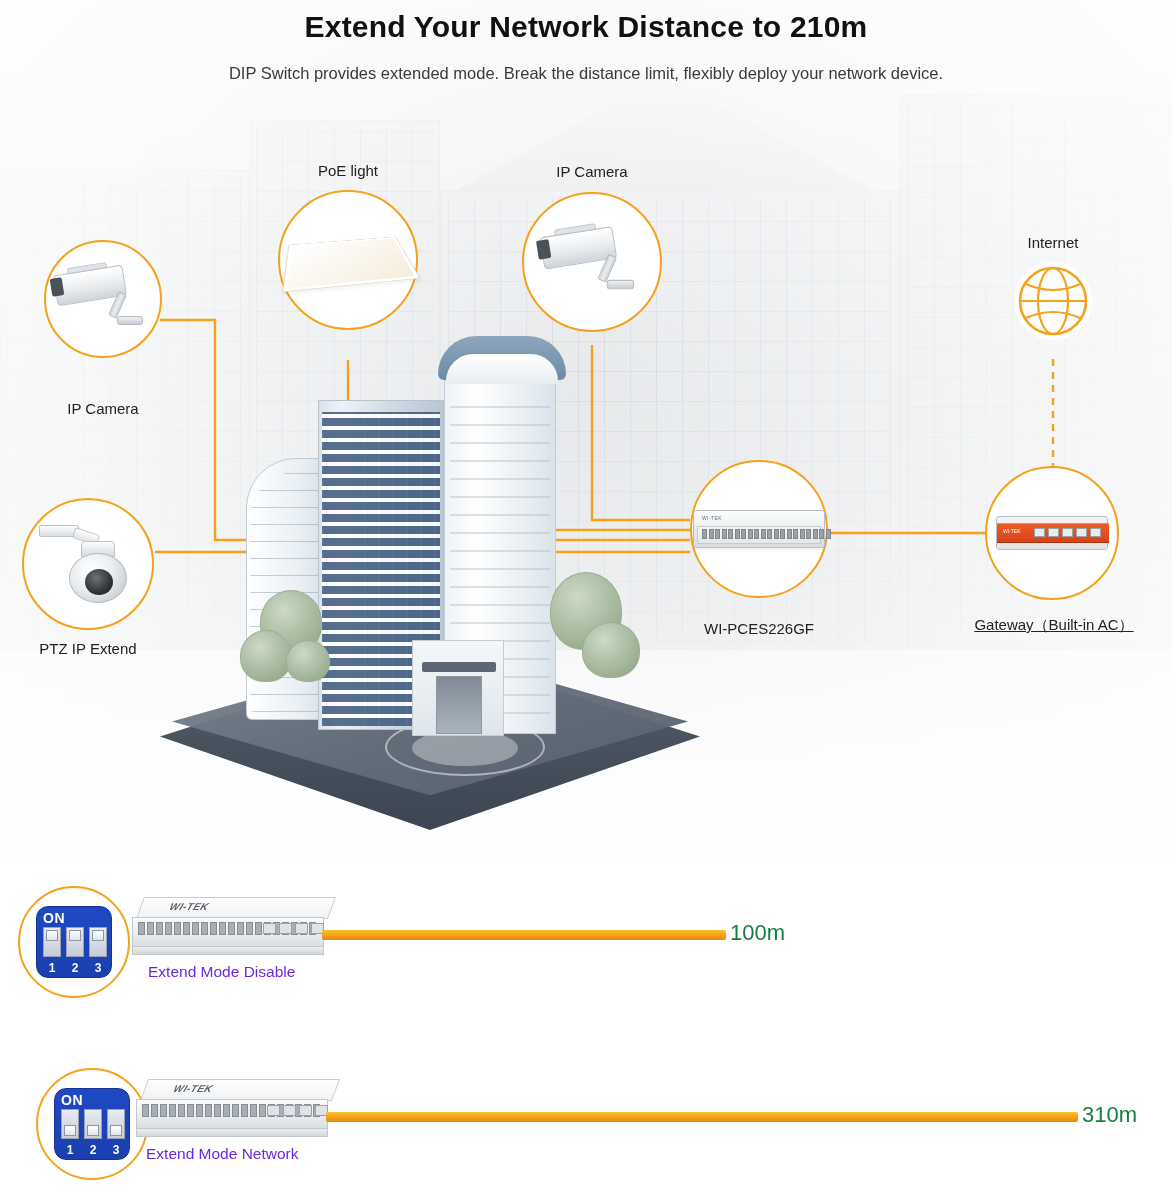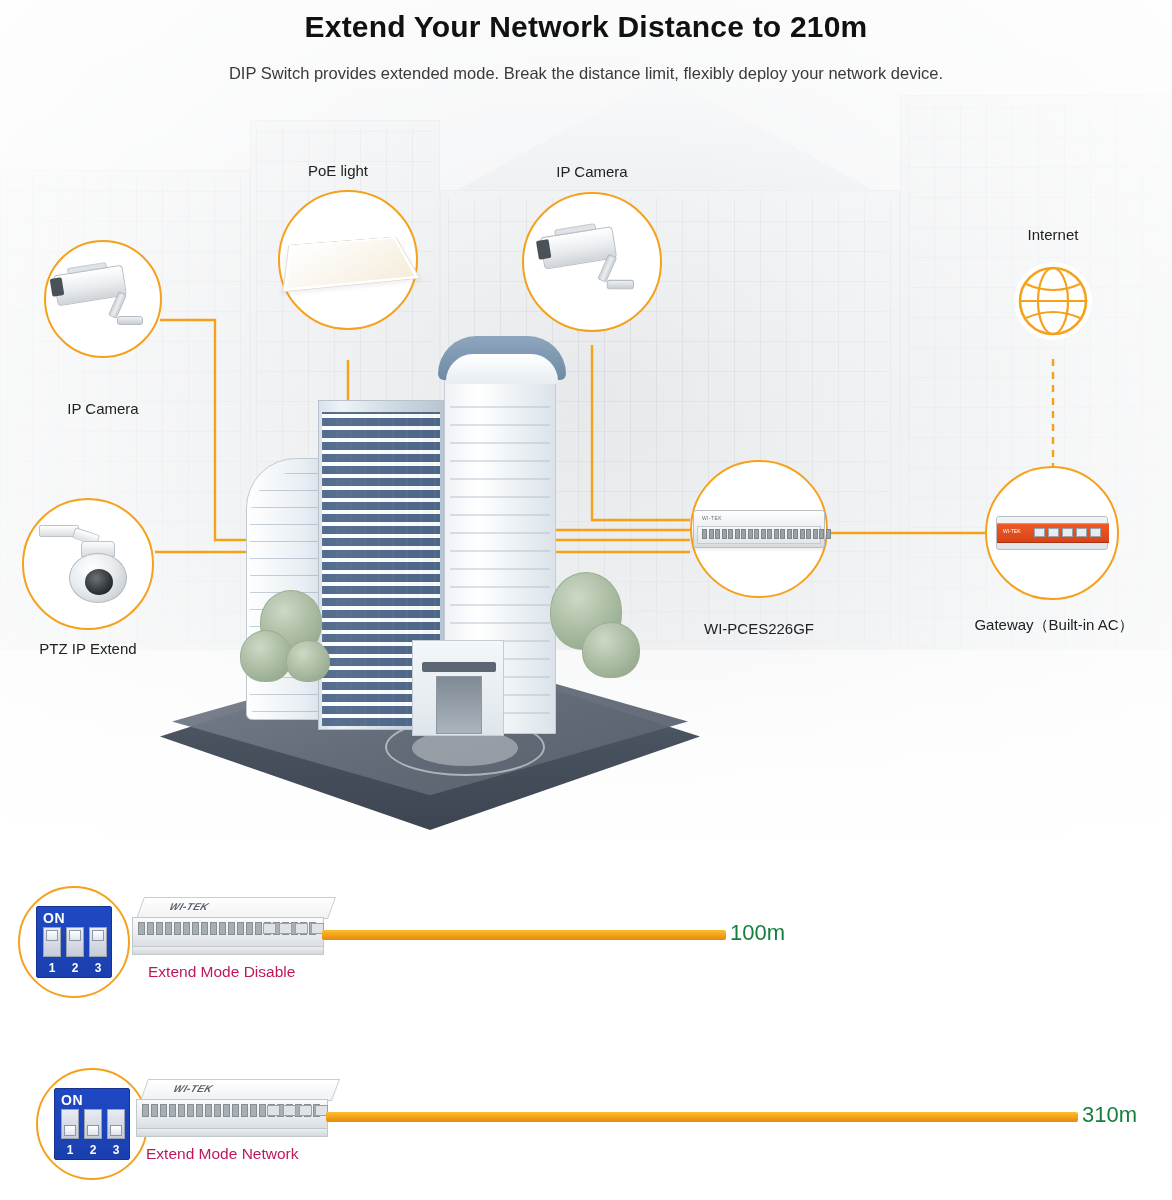--- a/index.html
+++ b/index.html
@@ -288,21 +288,21 @@
     position:absolute; width: 112px; height: 112px;
     border: 2px solid #F5A11B; border-radius: 50%;
     background: #ffffff;
     display:flex; align-items:center; justify-content:center;
   }
   .dip {
     width: 76px; height: 72px;
     background: linear-gradient(180deg,#1f49c4 0%, #1a3fae 100%);
     border: 1px solid #16348f;
     position: relative;
-    border-radius: 2px;
+    border-radius: 12px;
   }
   .dip .on {
     position:absolute; left: 6px; top: 3px;
     font-size: 14px; font-weight: bold; color:#ffffff; letter-spacing: 0.5px;
   }
   .dip .slots { position:absolute; left: 6px; top: 20px; display:flex; gap: 5px; }
   .dip .slot {
     width: 18px; height: 30px;
     background: linear-gradient(180deg,#e8ecf3,#c6ccd8);
     border: 1px solid #9aa2b2; position: relative;
@@ -348,21 +348,21 @@
 
   .cable {
     position:absolute; height: 10px;
     background: linear-gradient(180deg,#FBC02D 0%, #F5A11B 50%, #E08C0C 100%);
     border-radius: 2px;
   }
   .dist-label {
     position:absolute; font-size: 22px; color: #15803d; white-space: nowrap;
   }
   .mode-label {
-    position:absolute; font-size: 15.5px; color: #be185d; white-space: nowrap;
+    position:absolute; font-size: 15.5px; color: #6d28d9; white-space: nowrap;
   }
 </style>
 </head>
 <body>
 
 <div class="bg">
   <div class="bg-build" style="left:0px; top:170px; width:250px; height:480px;"></div>
   <div class="bg-grid" style="left:6px; top:178px; width:238px; height:464px;"></div>
 
   <div class="bg-build" style="left:250px; top:120px; width:190px; height:530px;"></div>
@@ -434,21 +434,21 @@
       <div class="base"></div>
   </div>
 </div>
 <div class="bubble-label" style="left:44px; top:400px; width:118px;">IP Camera</div>
 
 <div class="bubble" style="left:278px; top:190px; width:140px; height:140px;">
   <div class="panel">
       <div class="panel-inner"></div>
     </div>
 </div>
-<div class="bubble-label" style="left:268px; top:162px; width:140px;">PoE light</div>
+<div class="bubble-label" style="left:278px; top:162px; width:140px;">PoE light</div>
 
 <div class="bubble" style="left:522px; top:192px; width:140px; height:140px;">
   <div class="cam" style="transform:scale(1.05)">
     <div class="top"></div>
       <div class="body"></div>
       <div class="lens"></div>
     <div class="arm"></div>
       <div class="base"></div>
   </div>
 </div>
@@ -501,34 +501,34 @@
     <div class="glogo">WI-TEK</div>
     <div class="gports">
         <i></i>
         <i></i>
         <i></i>
         <i></i>
         <i></i>
       </div>
   </div>
 </div>
-<div class="bubble-label" style="left:948px; top:616px; width:212px;">Gateway（Built-in AC）</div>
+<div class="bubble-label" style="left:948px; top:616px; width:212px;text-decoration:underline;">Gateway（Built-in AC）</div>
 
 <div class="bubble" style="left:1014px; top:262px; width:78px; height:78px; border-width:0;">
   <div class="globe">
     <svg width="74" height="74" viewBox="0 0 74 74">
       <circle cx="37" cy="37" r="33" fill="none" stroke="#F5A11B" stroke-width="2.6"></circle>
       <ellipse cx="37" cy="37" rx="15" ry="33" fill="none" stroke="#F5A11B" stroke-width="2.2"></ellipse>
       <line x1="4" y1="37" x2="70" y2="37" stroke="#F5A11B" stroke-width="2.2"></line>
       <path d="M10,20 Q37,32 64,20" fill="none" stroke="#F5A11B" stroke-width="2.2"></path>
       <path d="M10,54 Q37,42 64,54" fill="none" stroke="#F5A11B" stroke-width="2.2"></path>
     </svg>
   </div>
 </div>
-<div class="bubble-label" style="left:993px; top:226px; width:120px;">Internet</div>
+<div class="bubble-label" style="left:993px; top:234px; width:120px;">Internet</div>
 
 <div class="row" style="top:880px; height:110px;">
   <div class="dip-bubble" style="left:18px; top:6px;">
     <div class="dip">
       <div class="on">ON</div>
       <div class="slots">
         <div class="slot">
             <div class="lever up"></div>
           </div>
         <div class="slot">

